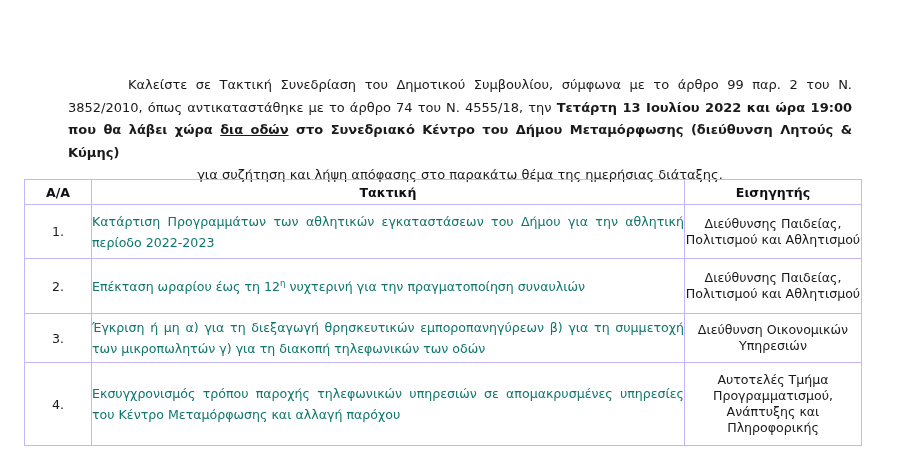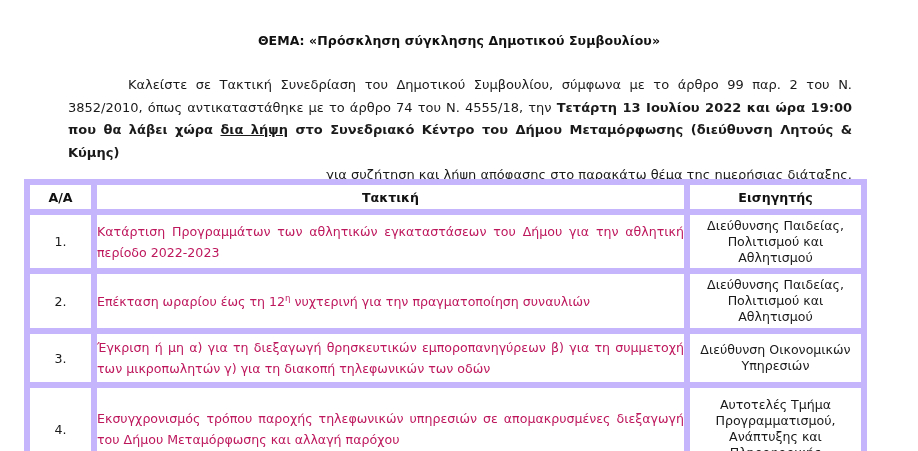--- a/index.html
+++ b/index.html
@@ -53,36 +53,36 @@
   }
   .intro b {
     font-weight: bold;
   }
   .intro u.bu {
     font-weight: bold;
     text-decoration: underline;
   }
   .intro .last-line {
     display: block;
-    text-align: right;
+    text-align: center;
   }
 
   
   .agenda-table {
     position: absolute;
     left: 24px;
     top: 179px;
     width: 837px;
     border-collapse: collapse;
     table-layout: fixed;
     font-size: 12.6px;
   }
   .agenda-table th,
   .agenda-table td {
-    border: 6px solid #c4b5fd;
+    border: 1px solid #c4b5fd;
     padding: 0;
     vertical-align: middle;
   }
 
   .col-aa   { width: 67px; }
   .col-sub  { width: 593px; }
   .col-pres { width: 177px; }
 
   .agenda-table thead th {
     height: 24px;
@@ -96,21 +96,21 @@
     text-align: center;
     font-size: 12.6px;
     color: #1a1a1a;
   }
 
   .cell-subject {
     padding: 4px 9px 5px 11px;
     text-align: justify;
     text-justify: inter-word;
     line-height: 21px;
-    color: #be185d;
+    color: #0f766e;
   }
   .cell-subject.nojust {
     text-align: left;
   }
   .cell-subject sup {
     font-size: 8.6px;
     vertical-align: super;
     line-height: 0;
   }
 
@@ -124,24 +124,23 @@
   tr.row-1 td { height: 53px; }
   tr.row-2 td { height: 54px; }
   tr.row-3 td { height: 48px; }
   tr.row-4 td { height: 82px; }
 </style>
 </head>
 <body>
 
 <div class="page">
 
-  <div class="doc-title">ΘΕΜΑ: «Πρόσκληση σύγκλησης Δημοτικού Συμβουλίου»</div>
 
   <div class="intro">
-    <span class="indent"></span><span>Καλείστε σε Τακτική Συνεδρίαση του Δημοτικού Συμβουλίου, σύμφωνα με το  άρθρο 99 παρ. 2 του Ν. 3852/2010, όπως αντικαταστάθηκε με το άρθρο 74 του Ν. 4555/18, την </span><b>Τετάρτη 13 Ιουλίου 2022 και ώρα 19:00 που θα λάβει χώρα </b><u class="bu">δια λήψη</u><b> στο Συνεδριακό Κέντρο του Δήμου Μεταμόρφωσης (διεύθυνση Λητούς &amp; Κύμης)</b>
+    <span class="indent"></span><span>Καλείστε σε Τακτική Συνεδρίαση του Δημοτικού Συμβουλίου, σύμφωνα με το  άρθρο 99 παρ. 2 του Ν. 3852/2010, όπως αντικαταστάθηκε με το άρθρο 74 του Ν. 4555/18, την </span><b>Τετάρτη 13 Ιουλίου 2022 και ώρα 19:00 που θα λάβει χώρα </b><u class="bu">δια οδών</u><b> στο Συνεδριακό Κέντρο του Δήμου Μεταμόρφωσης (διεύθυνση Λητούς &amp; Κύμης)</b>
     <span class="last-line">για συζήτηση και λήψη απόφασης στο παρακάτω θέμα της ημερήσιας διάταξης.</span>
   </div>
 
   <table class="agenda-table">
     <colgroup>
       <col class="col-aa">
       <col class="col-sub">
       <col class="col-pres">
     </colgroup>
     <thead>
@@ -162,19 +161,19 @@
         <td class="cell-subject nojust"><span>Επέκταση ωραρίου έως τη 12</span><sup>η</sup><span> νυχτερινή για την πραγματοποίηση συναυλιών</span></td>
         <td class="cell-presenter">Διεύθυνσης Παιδείας, Πολιτισμού και Αθλητισμού</td>
       </tr>
       <tr class="row-3">
         <td class="cell-num">3.</td>
         <td class="cell-subject">Έγκριση ή μη α) για τη διεξαγωγή θρησκευτικών εμποροπανηγύρεων β) για τη συμμετοχή των μικροπωλητών γ) για τη διακοπή τηλεφωνικών των οδών</td>
         <td class="cell-presenter">Διεύθυνση Οικονομικών Υπηρεσιών</td>
       </tr>
       <tr class="row-4">
         <td class="cell-num">4.</td>
-        <td class="cell-subject">Εκσυγχρονισμός τρόπου παροχής τηλεφωνικών υπηρεσιών σε απομακρυσμένες διεξαγωγή του Δήμου Μεταμόρφωσης και αλλαγή παρόχου</td>
+        <td class="cell-subject">Εκσυγχρονισμός τρόπου παροχής τηλεφωνικών υπηρεσιών σε απομακρυσμένες υπηρεσίες του Κέντρο Μεταμόρφωσης και αλλαγή παρόχου</td>
         <td class="cell-presenter">Αυτοτελές Τμήμα Προγραμματισμού, Ανάπτυξης και Πληροφορικής</td>
       </tr>
     </tbody>
   </table>
 
 </div>
 
 </body></html>

